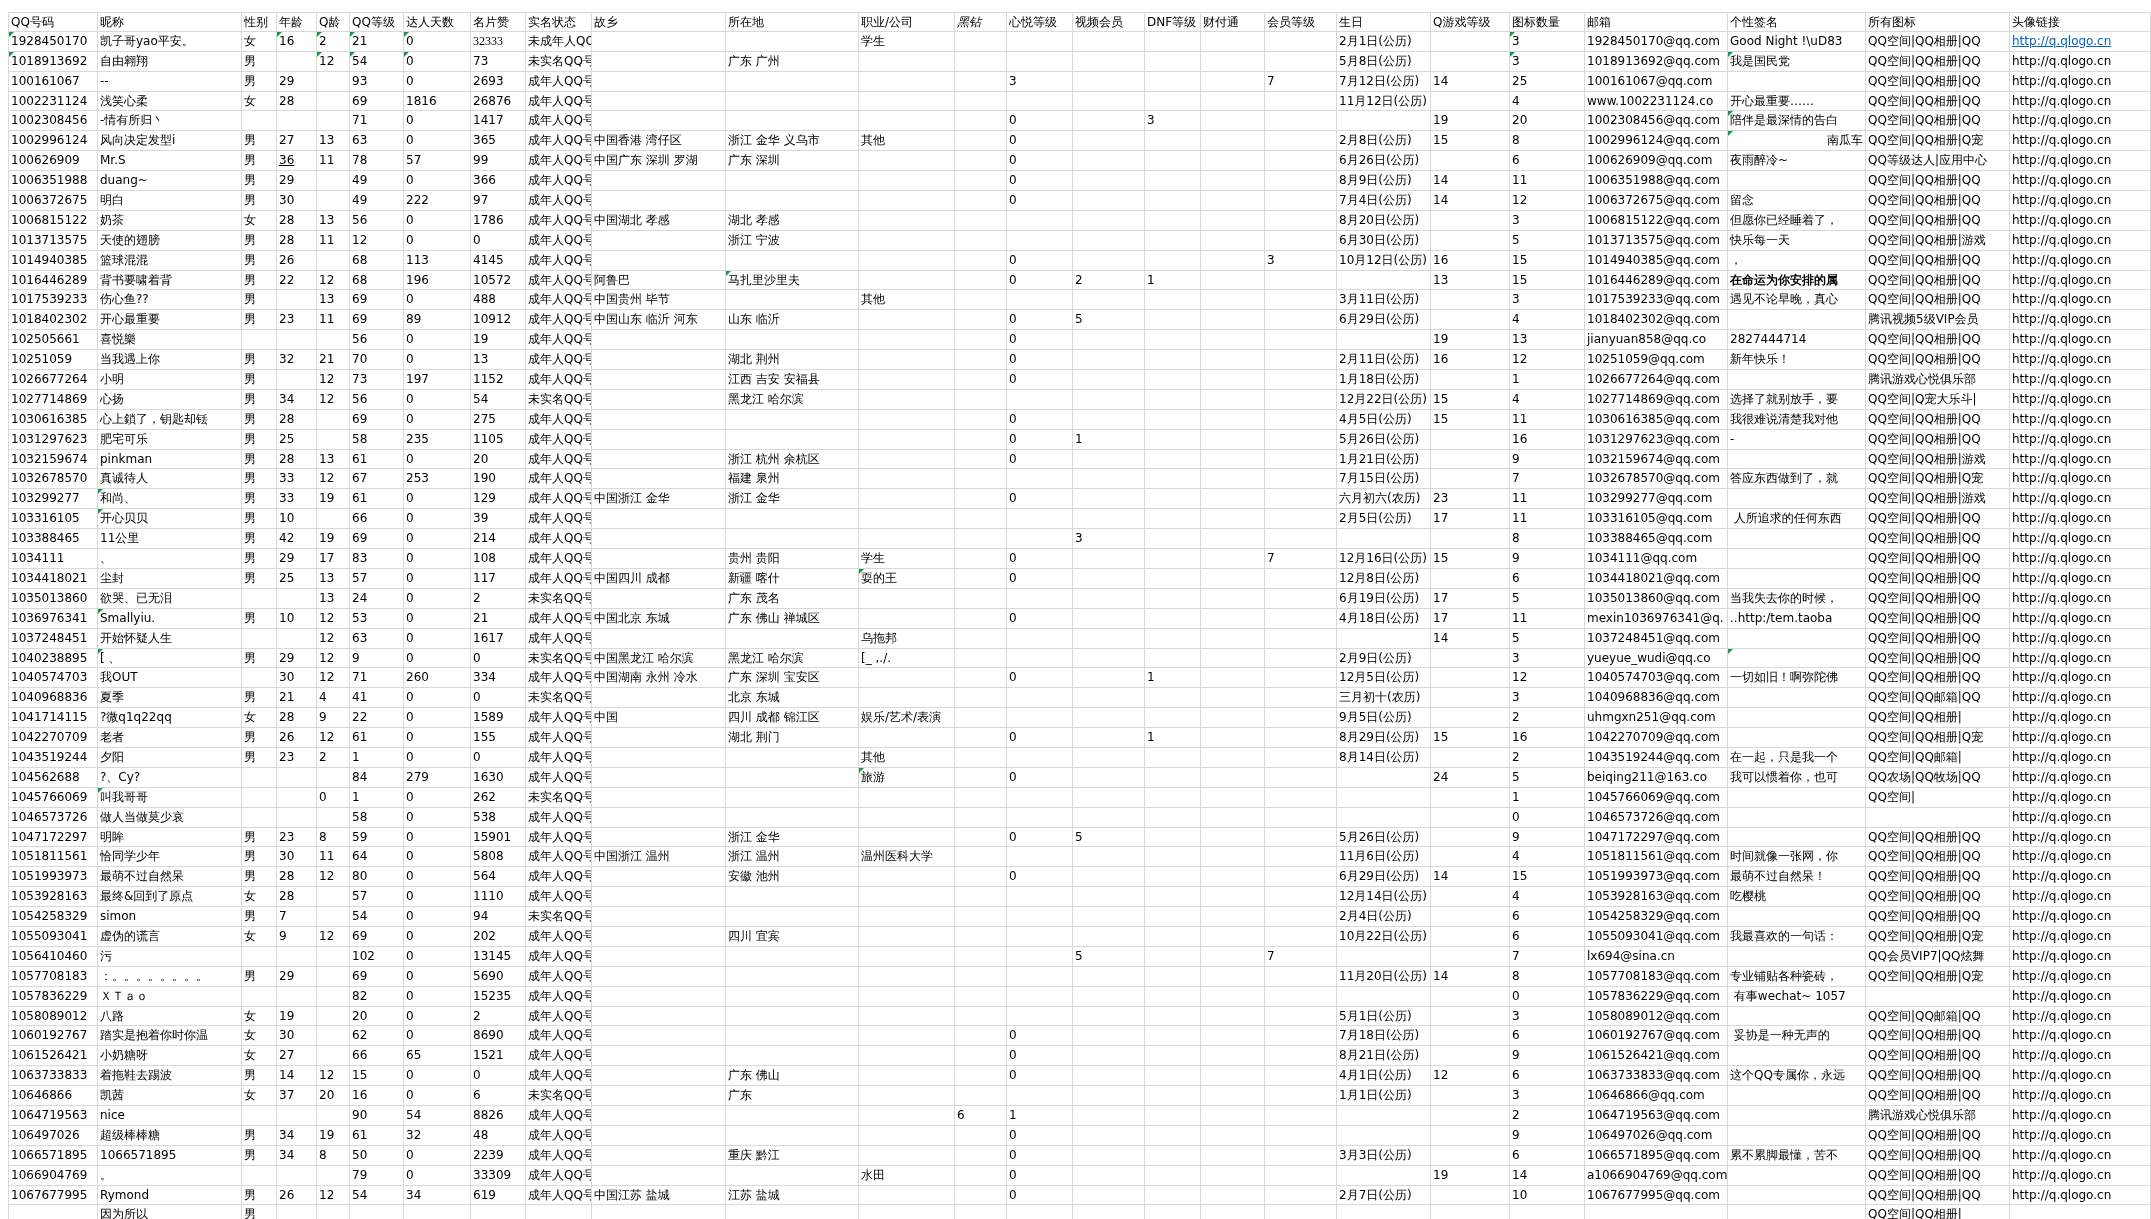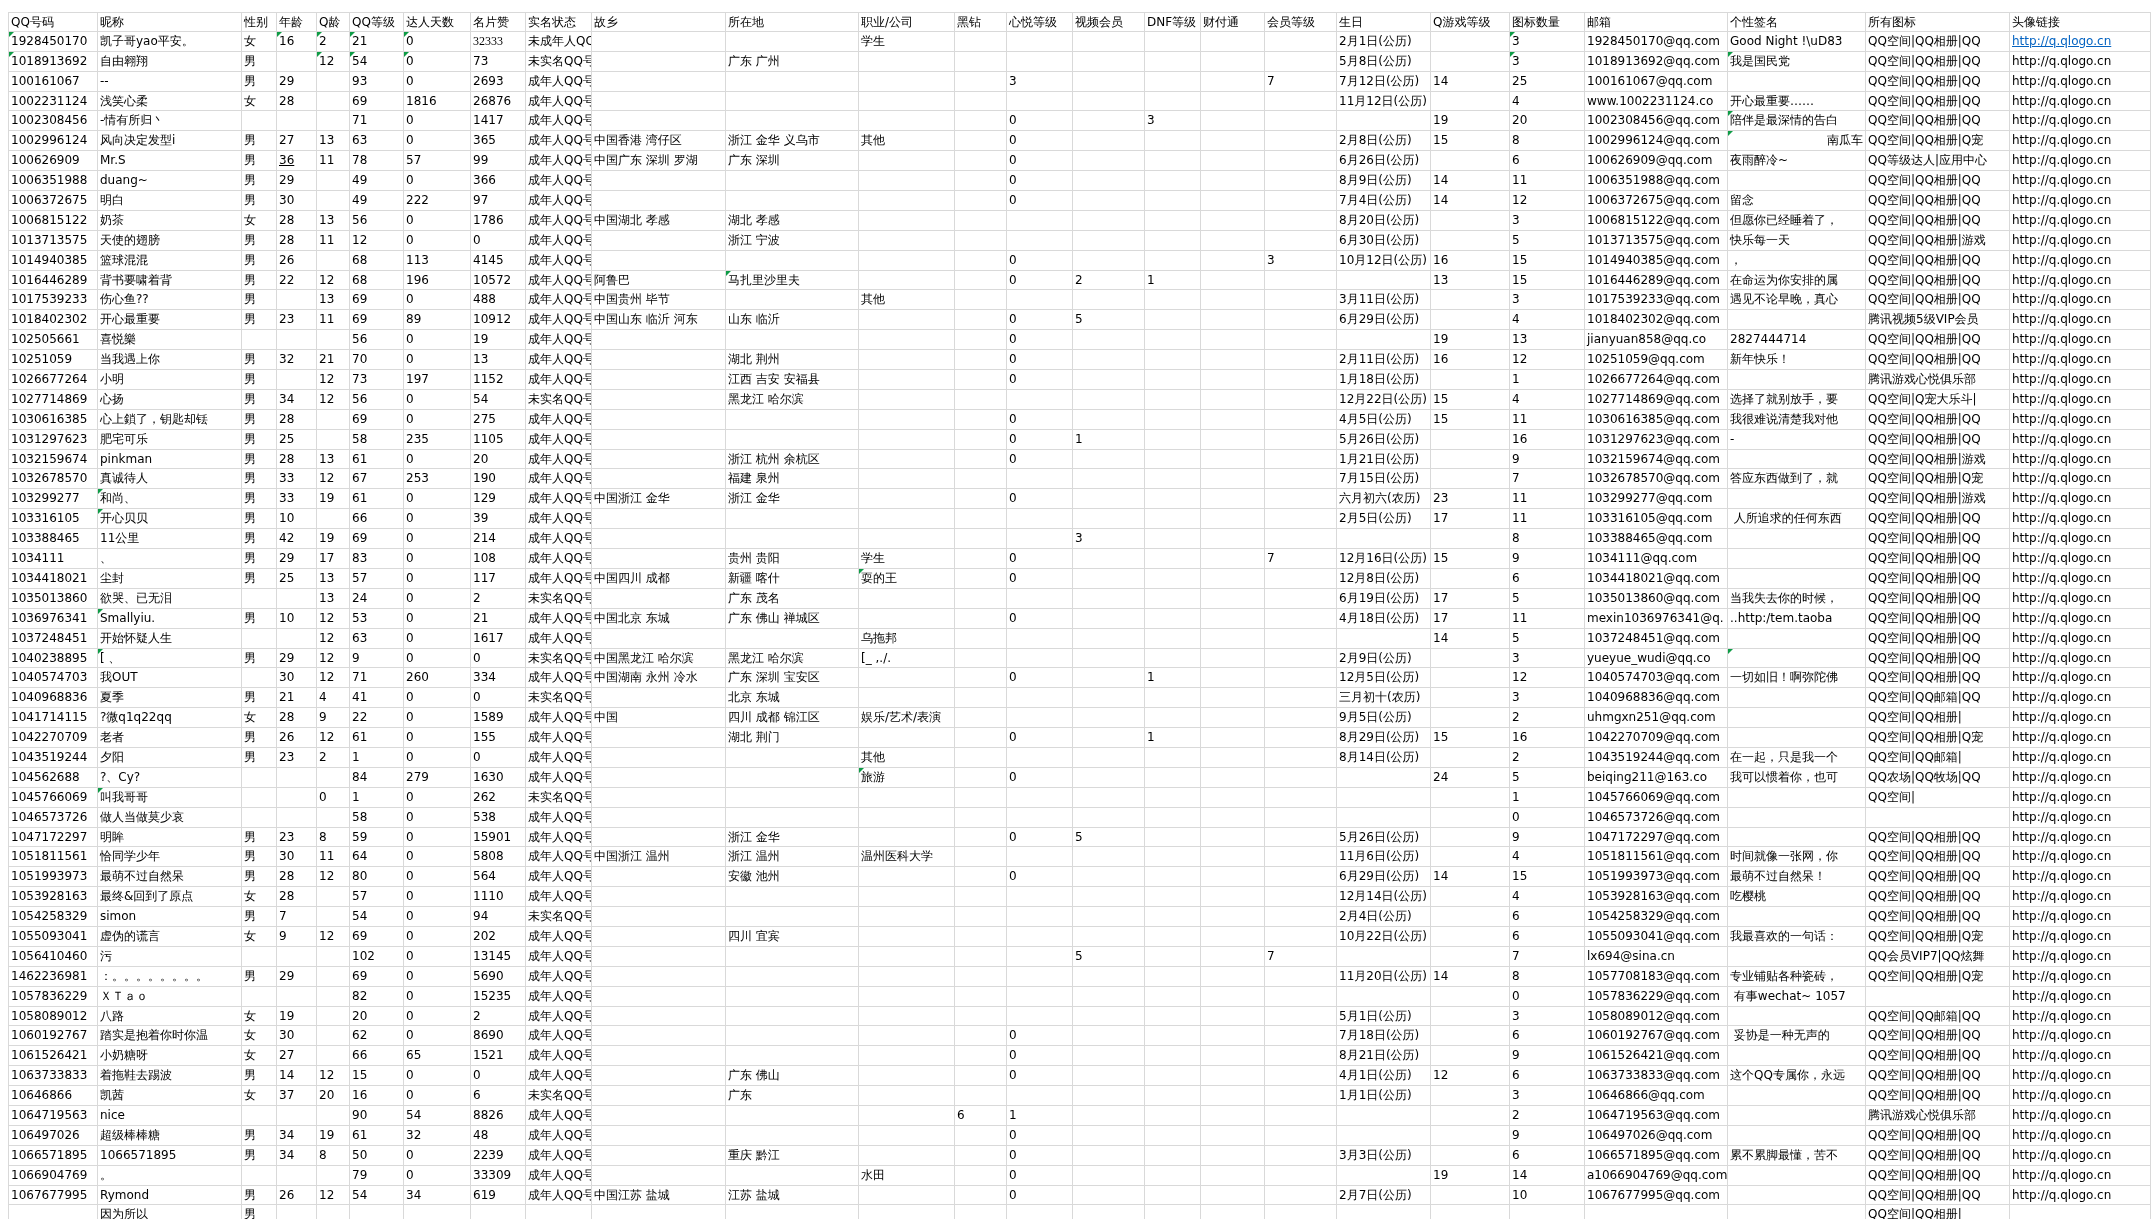--- a/index.html
+++ b/index.html
@@ -34,21 +34,21 @@
       <div class="cell header-cell" style="width: 35px;">性别</div>
       <div class="cell header-cell" style="width: 40px;">年龄</div>
       <div class="cell header-cell" style="width: 33px;">Q龄</div>
       <div class="cell header-cell" style="width: 54px;">QQ等级</div>
       <div class="cell header-cell" style="width: 67px;">达人天数</div>
       <div class="cell header-cell" style="width: 55px;">名片赞</div>
       <div class="cell header-cell" style="width: 66px;">实名状态</div>
       <div class="cell header-cell" style="width: 134px;">故乡</div>
       <div class="cell header-cell" style="width: 133px;">所在地</div>
       <div class="cell header-cell" style="width: 96px;">职业/公司</div>
-      <div class="cell header-cell" style="width: 52px;">黑钻</div>
+      <div class="cell header-cell" style="width: 52px; font-style: italic;">黑钻</div>
       <div class="cell header-cell" style="width: 66px;">心悦等级</div>
       <div class="cell header-cell" style="width: 72px;">视频会员</div>
       <div class="cell header-cell" style="width: 56px;">DNF等级</div>
       <div class="cell header-cell" style="width: 64px;">财付通</div>
       <div class="cell header-cell" style="width: 72px;">会员等级</div>
       <div class="cell header-cell" style="width: 94px;">生日</div>
       <div class="cell header-cell" style="width: 79px;">Q游戏等级</div>
       <div class="cell header-cell" style="width: 75px;">图标数量</div>
       <div class="cell header-cell" style="width: 143px;">邮箱</div>
       <div class="cell header-cell" style="width: 138px;">个性签名</div>
@@ -396,21 +396,21 @@
         <div class="cell" style="width: 52px;"></div>
         <div class="cell" style="width: 66px;">0</div>
         <div class="cell" style="width: 72px;">2</div>
         <div class="cell" style="width: 56px;">1</div>
         <div class="cell" style="width: 64px;"></div>
         <div class="cell" style="width: 72px;"></div>
         <div class="cell" style="width: 94px;"></div>
         <div class="cell" style="width: 79px;">13</div>
         <div class="cell" style="width: 75px;">15</div>
         <div class="cell" style="width: 143px;">1016446289@qq.com</div>
-        <div class="cell" style="width: 138px;">在命运为你安排的属</div>
+        <div class="cell" style="width: 138px; font-weight: bold;">在命运为你安排的属</div>
         <div class="cell" style="width: 144px;">QQ空间|QQ相册|QQ</div>
         <div class="cell" style="width: 141px;">http://q.qlogo.cn</div>
       </div>
       <div class="row">
         <div class="cell" style="width: 90px;">1017539233</div>
         <div class="cell" style="width: 144px;">伤心鱼??</div>
         <div class="cell" style="width: 35px;">男</div>
         <div class="cell" style="width: 40px;"></div>
         <div class="cell" style="width: 33px;">13</div>
         <div class="cell" style="width: 54px;">69</div>
@@ -1319,21 +1319,21 @@
         <div class="cell" style="width: 72px;">7</div>
         <div class="cell" style="width: 94px;"></div>
         <div class="cell" style="width: 79px;"></div>
         <div class="cell" style="width: 75px;">7</div>
         <div class="cell" style="width: 143px;">lx694@sina.cn</div>
         <div class="cell" style="width: 138px;"></div>
         <div class="cell" style="width: 144px;">QQ会员VIP7|QQ炫舞</div>
         <div class="cell" style="width: 141px;">http://q.qlogo.cn</div>
       </div>
       <div class="row">
-        <div class="cell" style="width: 90px;">1462236981</div>
+        <div class="cell" style="width: 90px;">1057708183</div>
         <div class="cell" style="width: 144px;">：。。。。。。。。</div>
         <div class="cell" style="width: 35px;">男</div>
         <div class="cell" style="width: 40px;">29</div>
         <div class="cell" style="width: 33px;"></div>
         <div class="cell" style="width: 54px;">69</div>
         <div class="cell" style="width: 67px;">0</div>
         <div class="cell" style="width: 55px;">5690</div>
         <div class="cell" style="width: 66px;">成年人QQ号</div>
         <div class="cell" style="width: 134px;"></div>
         <div class="cell" style="width: 133px;"></div>

